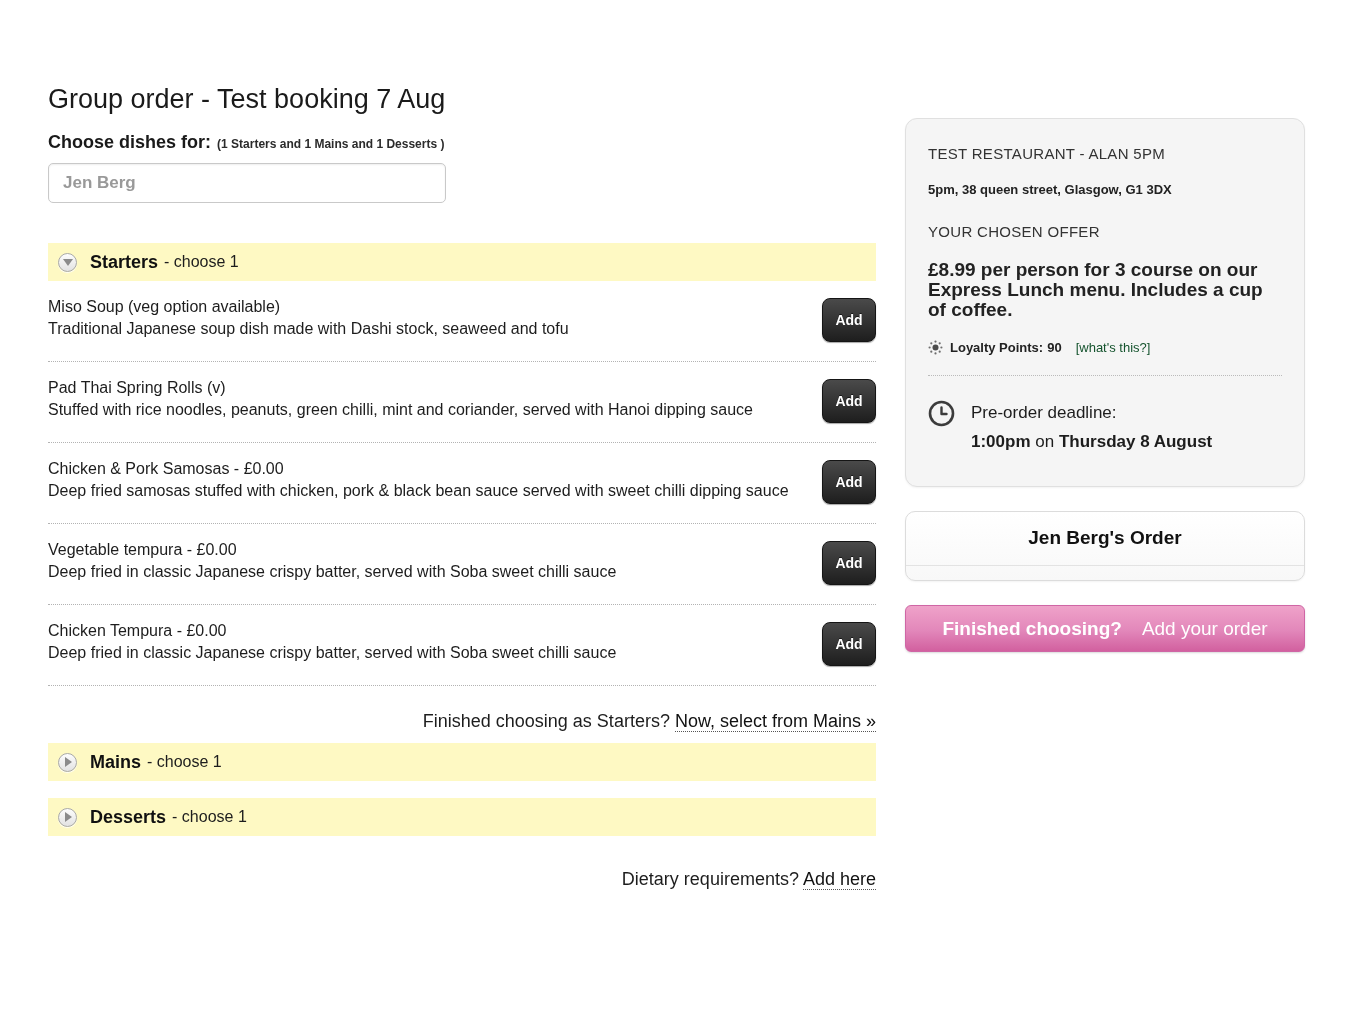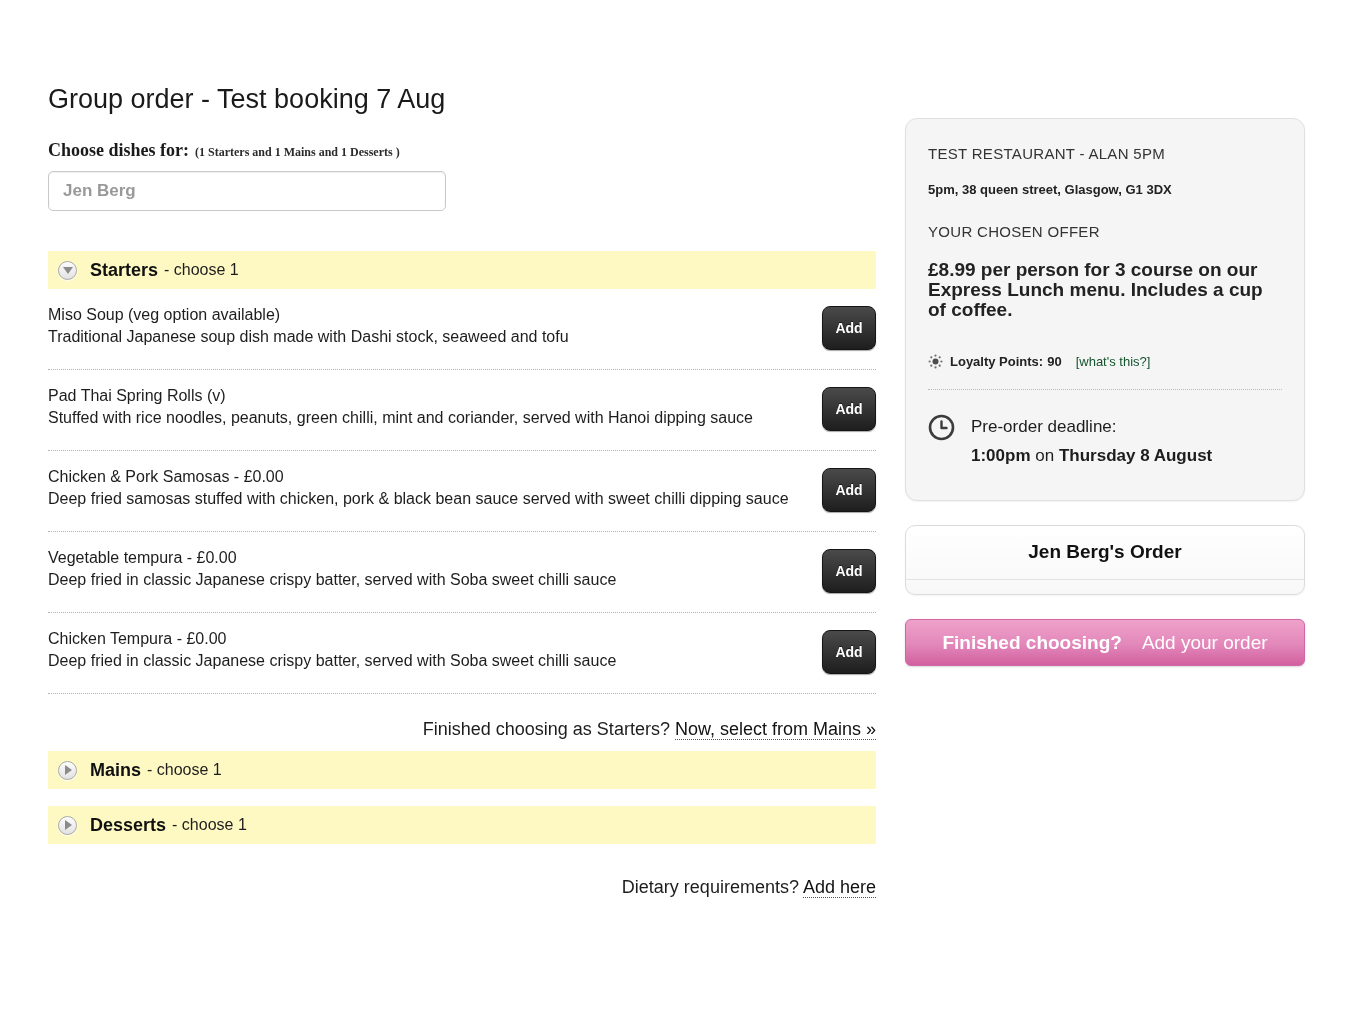--- a/index.html
+++ b/index.html
@@ -5,21 +5,21 @@
   * { margin:0; padding:0; box-sizing:border-box; }
   html,body { background:#fff; }
   body {
     font-family:"Liberation Sans","DejaVu Sans",sans-serif;
     color:#1d1d1d;
     width:1355px; height:1017px; position:relative; overflow:hidden;
   }
   .main-col { position:absolute; left:48px; top:83px; width:828px; }
   .page-title { font-size:27px; font-weight:400; color:#1a1a1a; letter-spacing:0; line-height:32px; }
 
-  .choose-row { margin-top:24px; line-height:22px;font-family:Liberation Serif, serif; }
+  .choose-row { margin-top:16px; line-height:22px; }
   .choose-label { font-size:18px; font-weight:700; color:#1a1a1a; }
   .choose-hint { font-size:12px; font-weight:700; color:#2b2b2b; margin-left:6px; }
   .guest-input {
     margin-top:8px; width:398px; height:40px;
     border:1px solid #c9c9c9; border-radius:5px;
     font-family:inherit; font-size:17px; font-weight:700; color:#999;
     padding:0 14px; background:#fff;
     box-shadow:inset 0 1px 2px rgba(0,0,0,0.07);
     display:block; outline:none;
   }
@@ -65,21 +65,21 @@
   .side-col { position:absolute; left:905px; top:118px; width:400px; }
   .info-box {
     background:#f5f5f5; border:1px solid #e0e0e0; border-radius:12px;
     padding:26px 22px 30px 22px;
     box-shadow:0 1px 2px rgba(0,0,0,0.05);
   }
   .restaurant-title { font-size:15px; color:#333; letter-spacing:0.3px; }
   .booking-details { margin-top:20px; font-size:13px; font-weight:700; color:#222; }
   .offer-heading { margin-top:26px; font-size:15px; color:#333; letter-spacing:0.3px; }
   .offer-text { margin-top:20px; font-size:19px; font-weight:700; color:#222; line-height:20px; }
-  .loyalty-row { margin-top:34px; display:flex; align-items:center; font-size:13px; }
+  .loyalty-row { margin-top:20px; display:flex; align-items:center; font-size:13px; }
   .loyalty-label { font-weight:700; color:#222; margin-left:7px; }
   .loyalty-points { font-weight:700; color:#222; margin-left:4px; }
   .loyalty-help { font-weight:400; color:#14532d; margin-left:14px; cursor:pointer; text-decoration:none; }
   .side-divider { border:none; border-top:1px dotted #bbb; margin:20px 0 22px; }
   .deadline-row { display:flex; align-items:flex-start; }
   .clock-wrap { flex:0 0 auto; margin-top:2px; }
   .deadline-text { margin-left:16px; font-size:17px; line-height:29px; color:#1d1d1d; }
   .b { font-weight:700; }
 
   .order-box {

